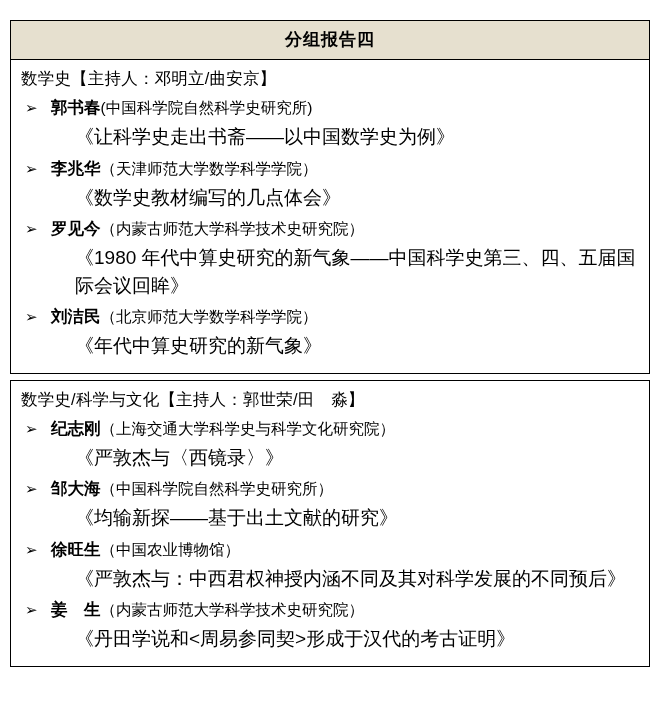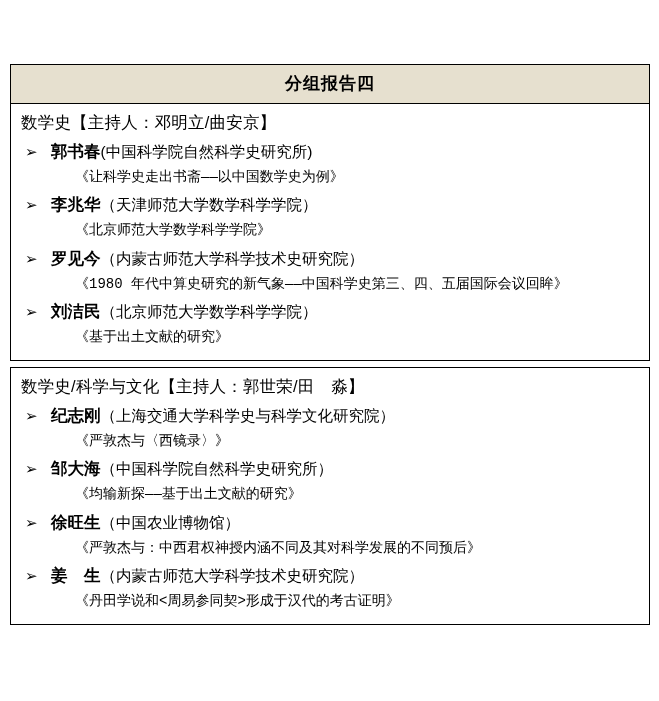--- a/index.html
+++ b/index.html
@@ -17,21 +17,20 @@
     width: 659px;
     height: 701px;
     position: relative;
     box-sizing: border-box;
     padding: 20px 10px 10px 10px;
   }
   .doc-table {
     border-collapse: collapse;
     width: 639px;
     table-layout: fixed;
-    margin-top: 44px;
   }
   .doc-table td {
     border: 1px solid #000000;
     padding: 0;
     vertical-align: top;
   }
   .title-cell {
     background: #e6e0cf;
     text-align: center;
     font-weight: bold;
@@ -73,22 +72,22 @@
     font-size: 16.5px;
     font-family: Liberation Serif, serif;
     white-space: pre;
   }
   .affil {
     font-size: 15.5px;
     font-family: "Liberation Sans", "DejaVu Sans", sans-serif;
     text-align: right;
   }
   .paper {
-    font-size: 14px;
-    font-family: Liberation Mono, monospace;
+    font-size: 19px;
+    font-family: Liberation Sans, sans-serif;
     padding: 3px 0 3px 56px;
     line-height: 1.45;
   }
   .spacer-row td {
     border: none !important;
     height: 6px;
   }
 </style>
 </head>
 <body>
@@ -115,39 +114,39 @@
             </div>
             <div class="paper">《让科学史走出书斋——以中国数学史为例》</div>
           </div>
 
           <div class="entry">
             <div class="entry-line">
               <span class="bullet">➢</span>
               <span class="person">李兆华</span>
               <span class="affil">（天津师范大学数学科学学院）</span>
             </div>
-            <div class="paper">《北京师范大学数学科学学院》</div>
+            <div class="paper">《数学史教材编写的几点体会》</div>
           </div>
 
           <div class="entry">
             <div class="entry-line">
               <span class="bullet">➢</span>
               <span class="person">罗见今</span>
               <span class="affil">（内蒙古师范大学科学技术史研究院）</span>
             </div>
             <div class="paper">《1980 年代中算史研究的新气象——中国科学史第三、四、五届国际会议回眸》</div>
           </div>
 
           <div class="entry">
             <div class="entry-line">
               <span class="bullet">➢</span>
               <span class="person">刘洁民</span>
               <span class="affil">（北京师范大学数学科学学院）</span>
             </div>
-            <div class="paper">《基于出土文献的研究》</div>
+            <div class="paper">《年代中算史研究的新气象》</div>
           </div>
         </td>
       </tr>
 
       <tr class="spacer-row">
           <td></td>
         </tr>
 
       <tr>
         <td class="section-cell">

